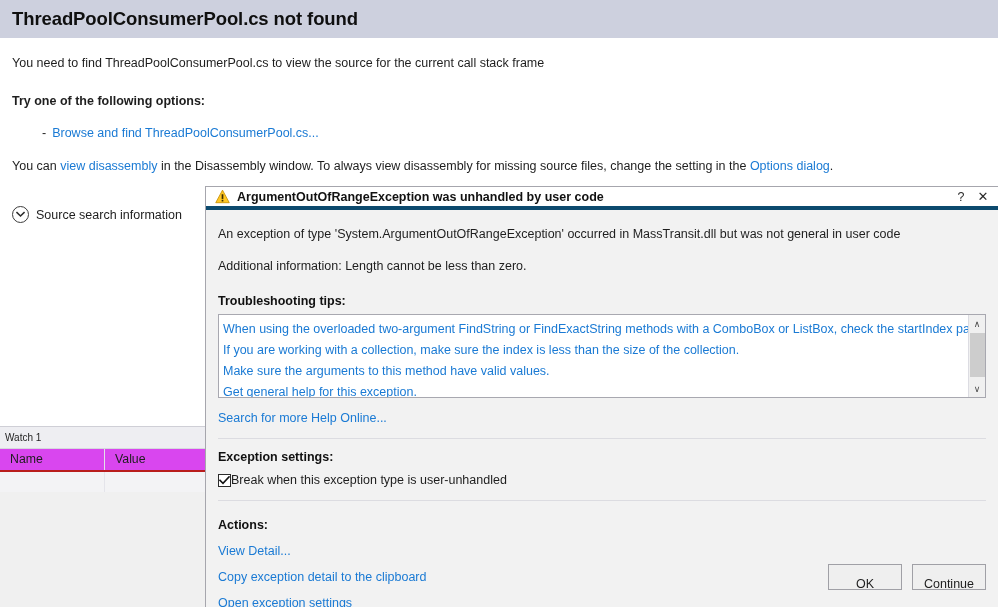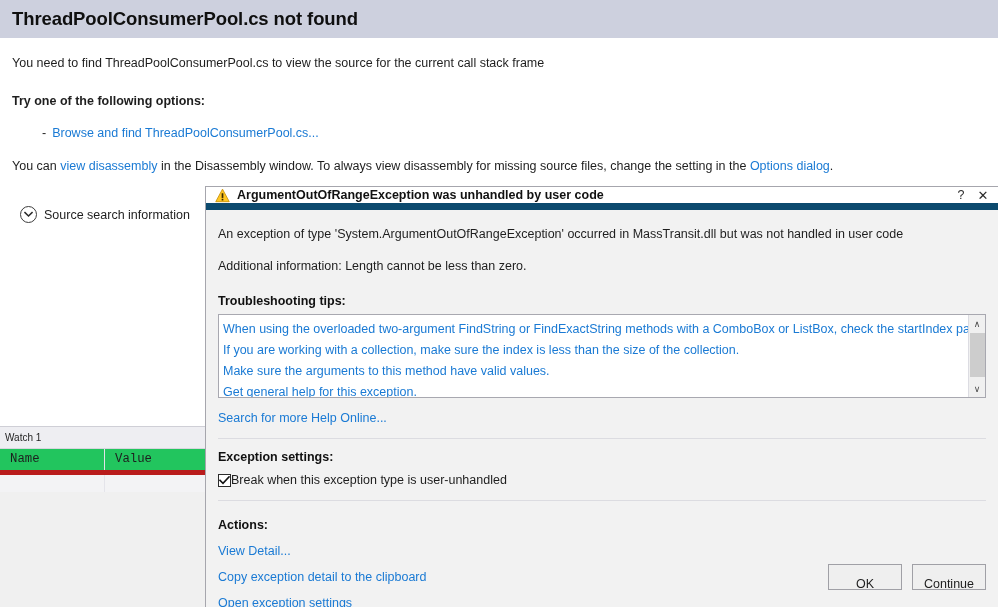--- a/index.html
+++ b/index.html
@@ -51,21 +51,21 @@
   .dash { color: #1e1e1e; margin-right: 6px; }
   a.link, .link {
     color: #1a7ad4;
     text-decoration: none;
     cursor: pointer;
   }
 
   
   #source-search-row {
     position: absolute;
-    left: 20px;
+    left: 12px;
     top: 206px;
     display: flex;
     align-items: center;
     gap: 7px;
   }
   .circle-chevron {
     width: 17px;
     height: 17px;
     border: 1.3px solid #3c3c3c;
     border-radius: 50%;
@@ -115,23 +115,22 @@
   #watch-grid {
     background: #ffffff;
     border-top: 1px solid #d7d7de;
     height: 159px;
     box-sizing: border-box;
     position: relative;
   }
   #watch-header-row {
     display: flex;
     height: 21px;
-    background: #22c55e;
-    border-bottom: 5px solid #b91c1c;
-    font-family: Liberation Mono, monospace;
+    background: #d946ef;
+    border-bottom: 2px solid #b91c1c;
   }
   .watch-col {
     font-size: 12.3px;
     color: #1e1e1e;
     padding-left: 10px;
     line-height: 21px;
     box-sizing: border-box;
     border-right: 1px solid #e2e2e8;
   }
   .watch-col.name { width: 105px; }
@@ -168,21 +167,21 @@
     background: #f2f2f2;
     border: 1px solid #a6a6ad;
     border-right: none;
     border-bottom: none;
     box-sizing: border-box;
     font-size: 12.5px;
   }
   #dialog-titlebar {
     height: 23px;
     background: #ffffff;
-    border-bottom: 7px solid #0c4a6e;
+    border-bottom: 4px solid #0c4a6e;
     display: flex;
     align-items: center;
     padding: 0 4px 0 9px;
     box-sizing: border-box;
   }
   #warn-icon { width: 15px; height: 15px; margin-right: 7px; flex: none; }
   #dialog-title {
     font-weight: bold;
     font-size: 12.5px;
     color: #111111;
@@ -386,21 +385,21 @@
       <rect x="7.1" y="5.6" width="1.8" height="5" fill="#3a2c00"></rect>
       <rect x="7.1" y="11.5" width="1.8" height="1.8" fill="#3a2c00"></rect>
     </svg>
     <div id="dialog-title">ArgumentOutOfRangeException was unhandled by user code</div>
     <div class="titlebar-btn" id="help-btn">?</div>
     <div class="titlebar-btn" id="close-btn">✕</div>
   </div>
 
   <div id="dialog-content">
 
-    <div class="exc-msg">An exception of type 'System.ArgumentOutOfRangeException' occurred in MassTransit.dll but was not handled in user code</div>
+    <div class="exc-msg">An exception of type 'System.ArgumentOutOfRangeException' occurred in MassTransit.dll but was not general in user code</div>
     <div class="exc-msg">Additional information: Length cannot be less than zero.</div>
 
     <div class="section-title">Troubleshooting tips:</div>
 
     <div id="tips-box">
       <div id="tips-list">
         <div class="tip">When using the overloaded two-argument FindString or FindExactString methods with a ComboBox or ListBox, check the startIndex parameter.</div>
         <div class="tip">If you are working with a collection, make sure the index is less than the size of the collection.</div>
         <div class="tip">Make sure the arguments to this method have valid values.</div>
         <div class="tip">Get general help for this exception.</div>

